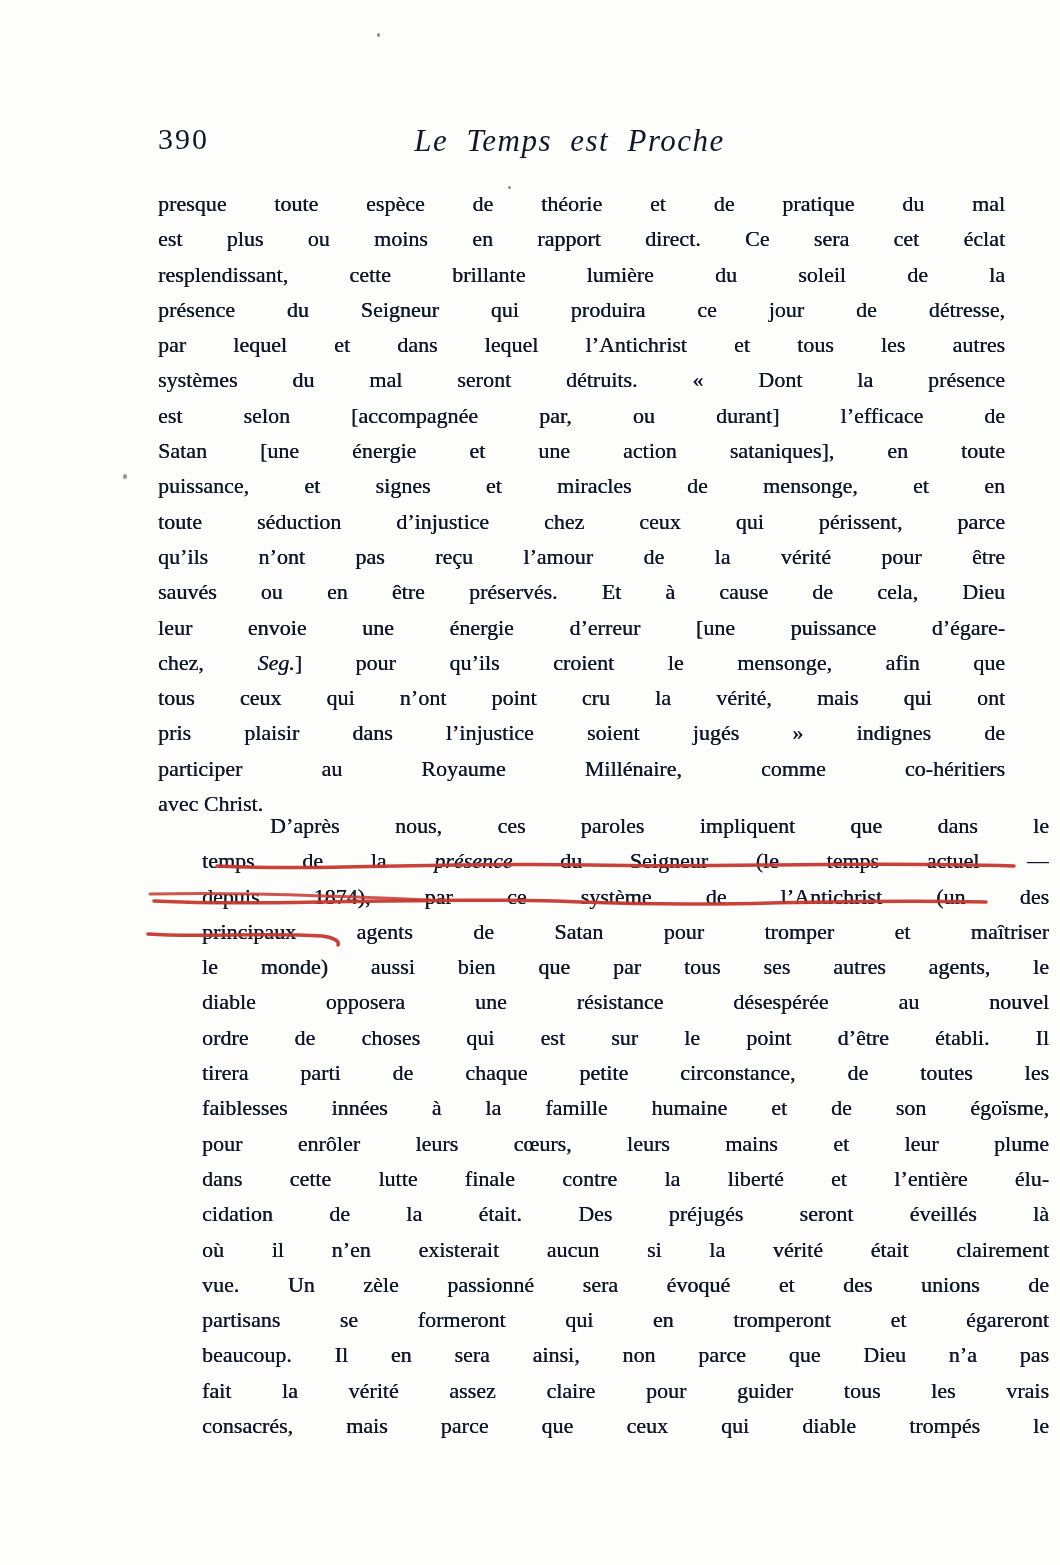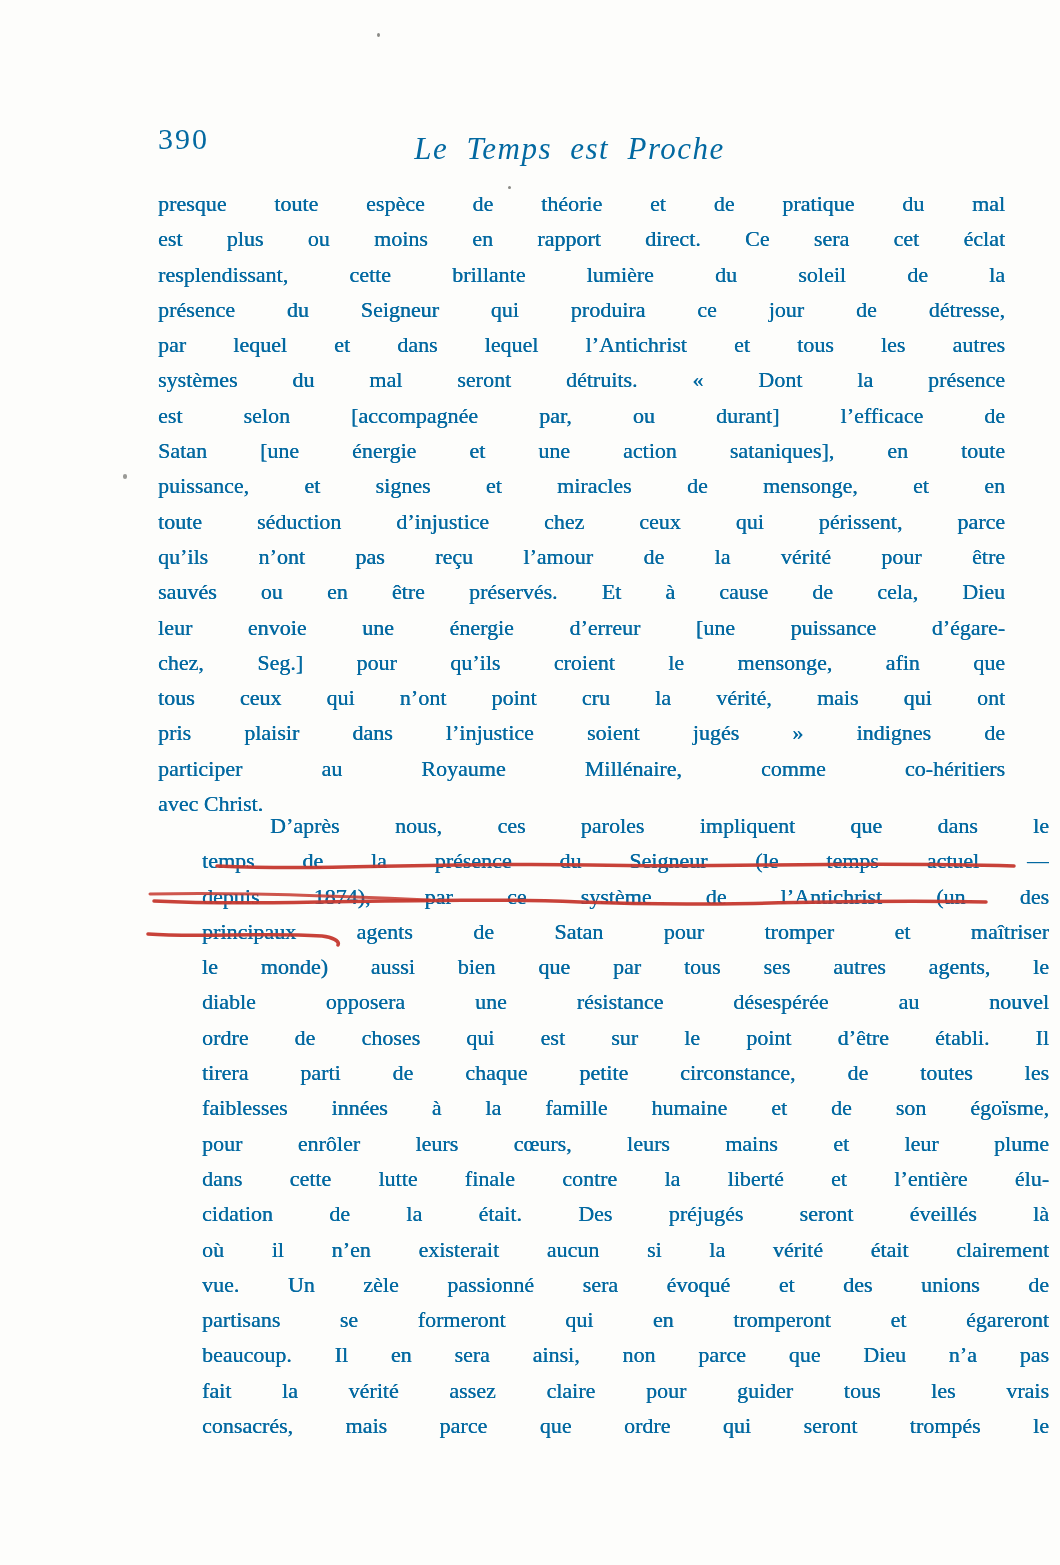--- a/index.html
+++ b/index.html
@@ -2,32 +2,32 @@
 <html lang="fr"><head>
 <meta charset="utf-8">
 <style>
   html,body{margin:0;padding:0;background:#e8e8e6;}
   #page{
     position:relative;
     width:1060px;height:1565px;
     background:#fdfdfb;
     overflow:hidden;
     font-family:"Liberation Serif","DejaVu Serif",serif;
-    color:#0369a1;
+    color:#0f172a;
   }
   
   .runhead{
     position:absolute;left:158px;top:118px;width:847px;height:42px;
   }
   .pagenum{
     position:absolute;left:0;top:4px;
     font-size:30px;line-height:34px;letter-spacing:2px;
   }
   .headtitle{
-    position:absolute;left:0;top:12px;width:100%;
+    position:absolute;left:0;top:4px;width:100%;
     text-align:center;
     font-style:italic;
     font-size:31px;line-height:38px;
     letter-spacing:1.5px;word-spacing:9px;
     transform:translateX(-12px);
   }
   
   .textblock{
     position:absolute;left:158px;width:847px;
     font-size:22px;
@@ -38,21 +38,21 @@
   .tline{
     height:35.3px;line-height:35.3px;
     overflow:hidden;
     text-align:justify;
     text-align-last:justify;
   }
   .tline.noj{
     text-align:left;text-align-last:left;
   }
   .tline.indent{text-indent:68px;}
-  .it{}
+  .it{font-style:italic;}
   
   #annotations{position:absolute;left:0;top:0;pointer-events:none;}
   
   .speck{position:absolute;background:#8a8a86;border-radius:50%;}
   #speck1{left:377px;top:33px;width:3px;height:4px;}
   #speck2{left:508px;top:186px;width:3px;height:3px;}
   #speck3{left:123px;top:474px;width:4px;height:5px;border-radius:2px;background:#9a9a96;}
 </style>
 </head>
 <body>
@@ -96,21 +96,21 @@
     <div class="tline">tirera parti de chaque petite circonstance, de toutes les</div>
     <div class="tline">faiblesses innées à la famille humaine et de son égoïsme,</div>
     <div class="tline">pour enrôler leurs cœurs, leurs mains et leur plume</div>
     <div class="tline">dans cette lutte finale contre la liberté et l’entière élu-</div>
     <div class="tline">cidation de la était. Des préjugés seront éveillés là</div>
     <div class="tline">où il n’en existerait aucun si la vérité était clairement</div>
     <div class="tline">vue. Un zèle passionné sera évoqué et des unions de</div>
     <div class="tline">partisans se formeront qui en tromperont et égareront</div>
     <div class="tline">beaucoup. Il en sera ainsi, non parce que Dieu n’a pas</div>
     <div class="tline">fait la vérité assez claire pour guider tous les vrais</div>
-    <div class="tline">consacrés, mais parce que ordre qui seront trompés le</div>
+    <div class="tline">consacrés, mais parce que ceux qui diable trompés le</div>
   </div>
 
   <svg id="annotations" width="1060" height="1565" viewBox="0 0 1060 1565">
     <path d="M217,866 C330,871 440,862 590,865 S840,861 1014,866" fill="none" stroke-width="3.5" stroke-linecap="round" opacity="0.95" stroke="#c5382e"></path>
     <path d="M154,901 C280,907 420,896 580,902 S830,898 986,902" fill="none" stroke-width="3.5" stroke-linecap="round" opacity="0.95" stroke="#c5382e"></path>
     <path d="M150,894 C240,892 330,896 430,900" fill="none" stroke-width="3" stroke-linecap="round" opacity="0.85" stroke="#c5382e"></path>
     <path d="M148,934 C200,938 260,932 322,936 C332,937 340,941 338,945" fill="none" stroke-width="3.5" stroke-linecap="round" opacity="0.95" stroke="#c5382e"></path>
   </svg>
 
   <div class="speck" id="speck1"></div>

